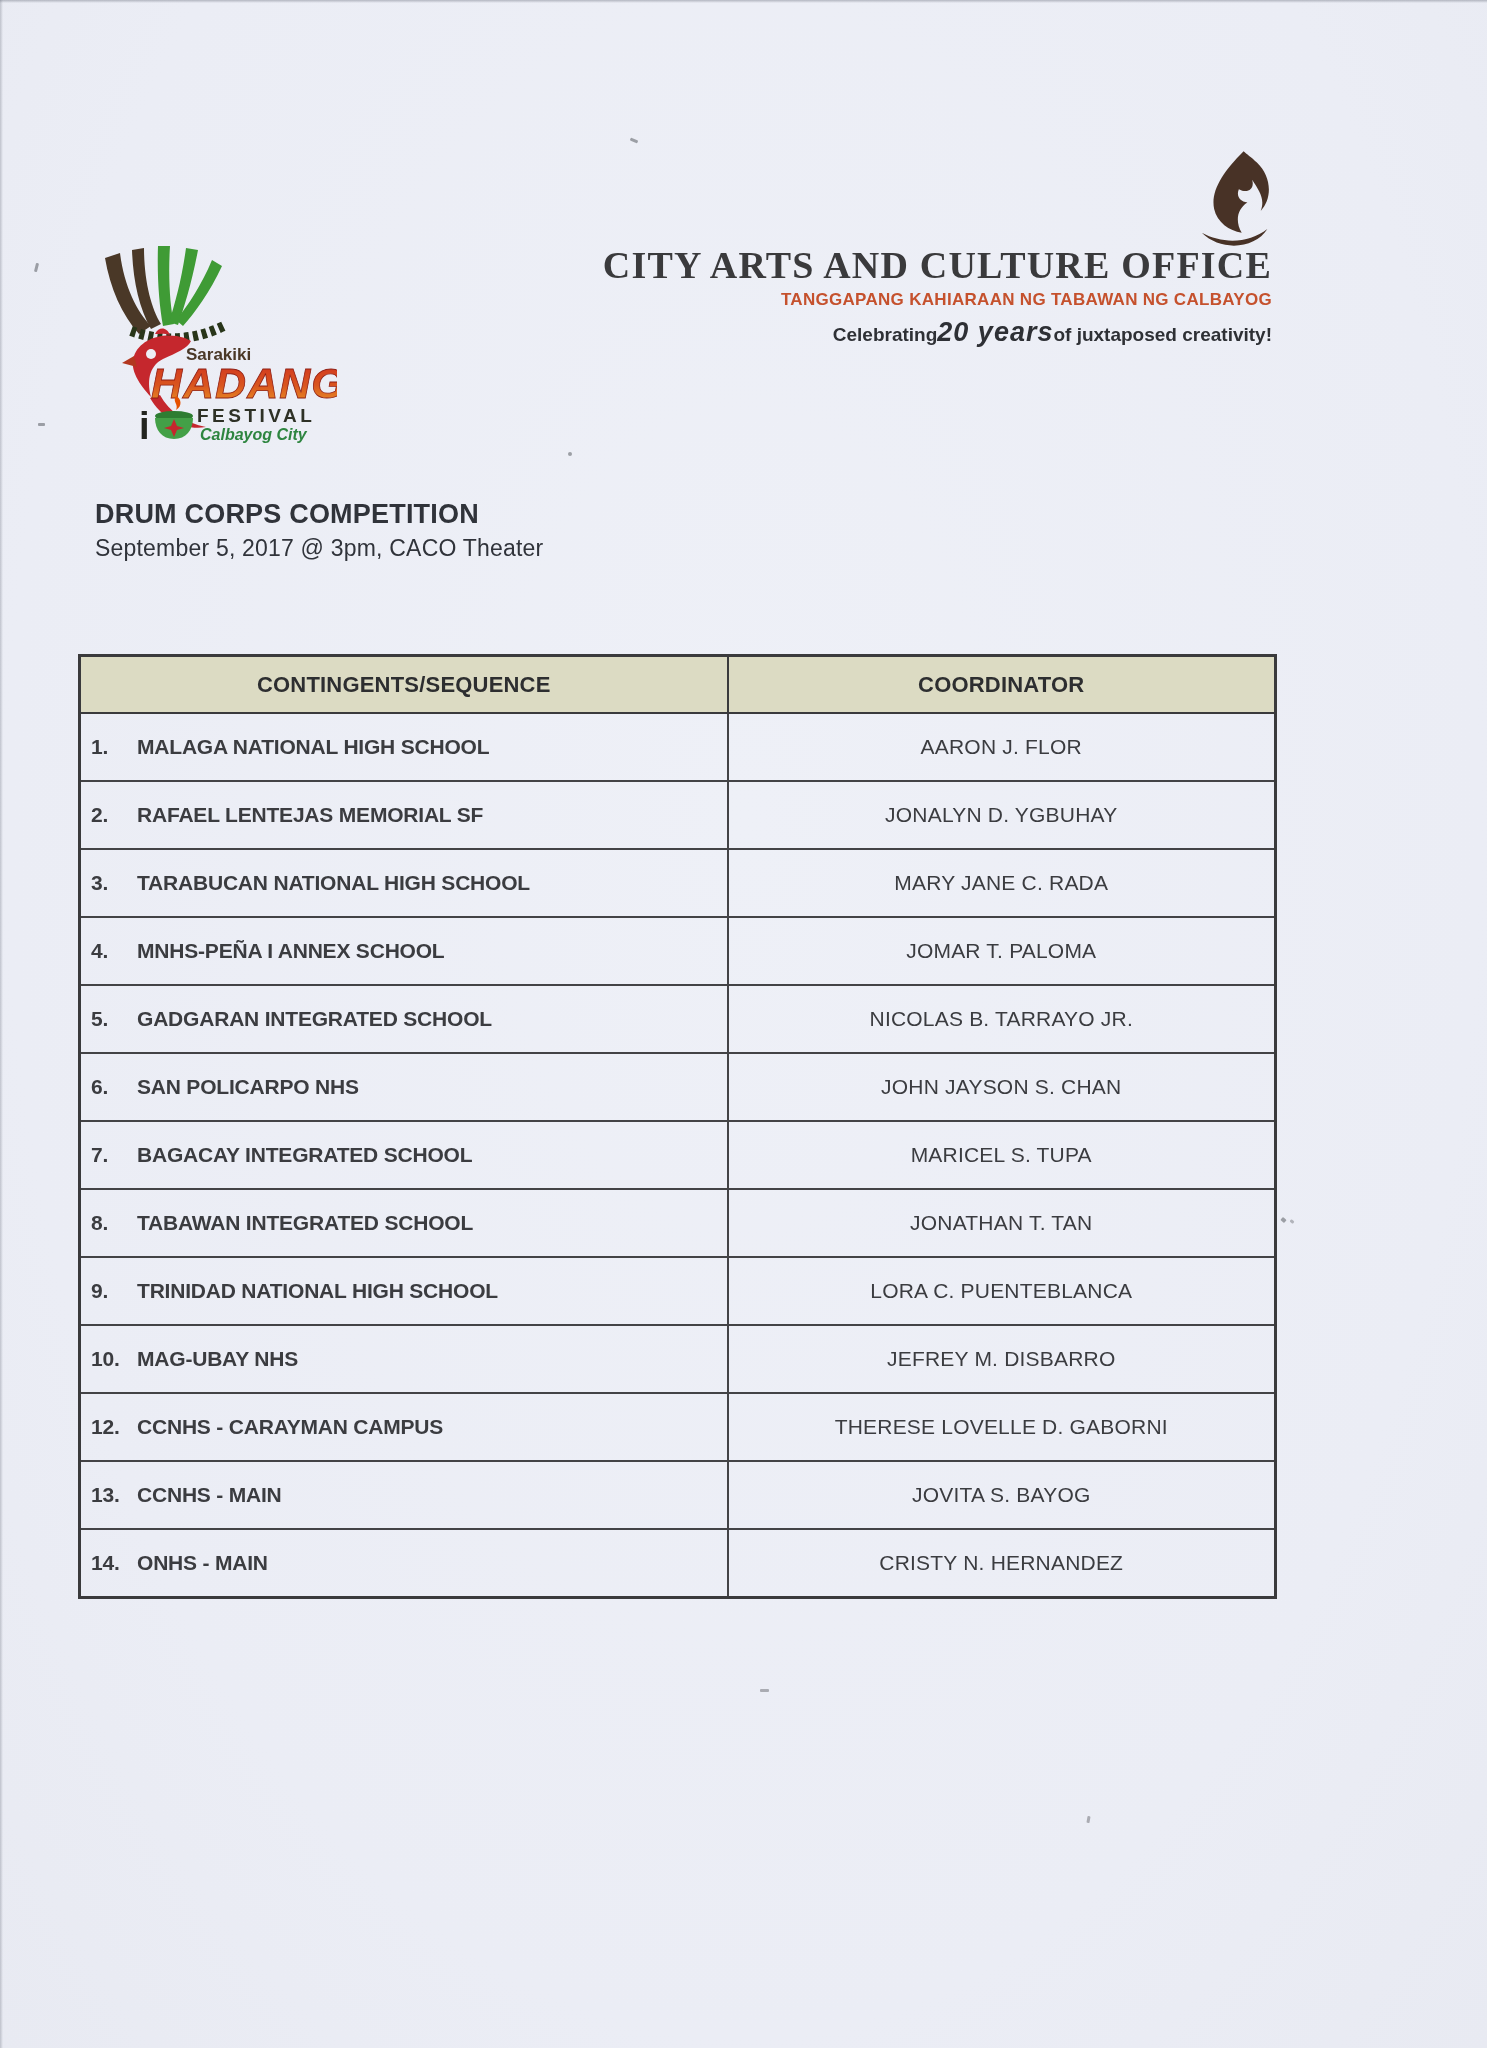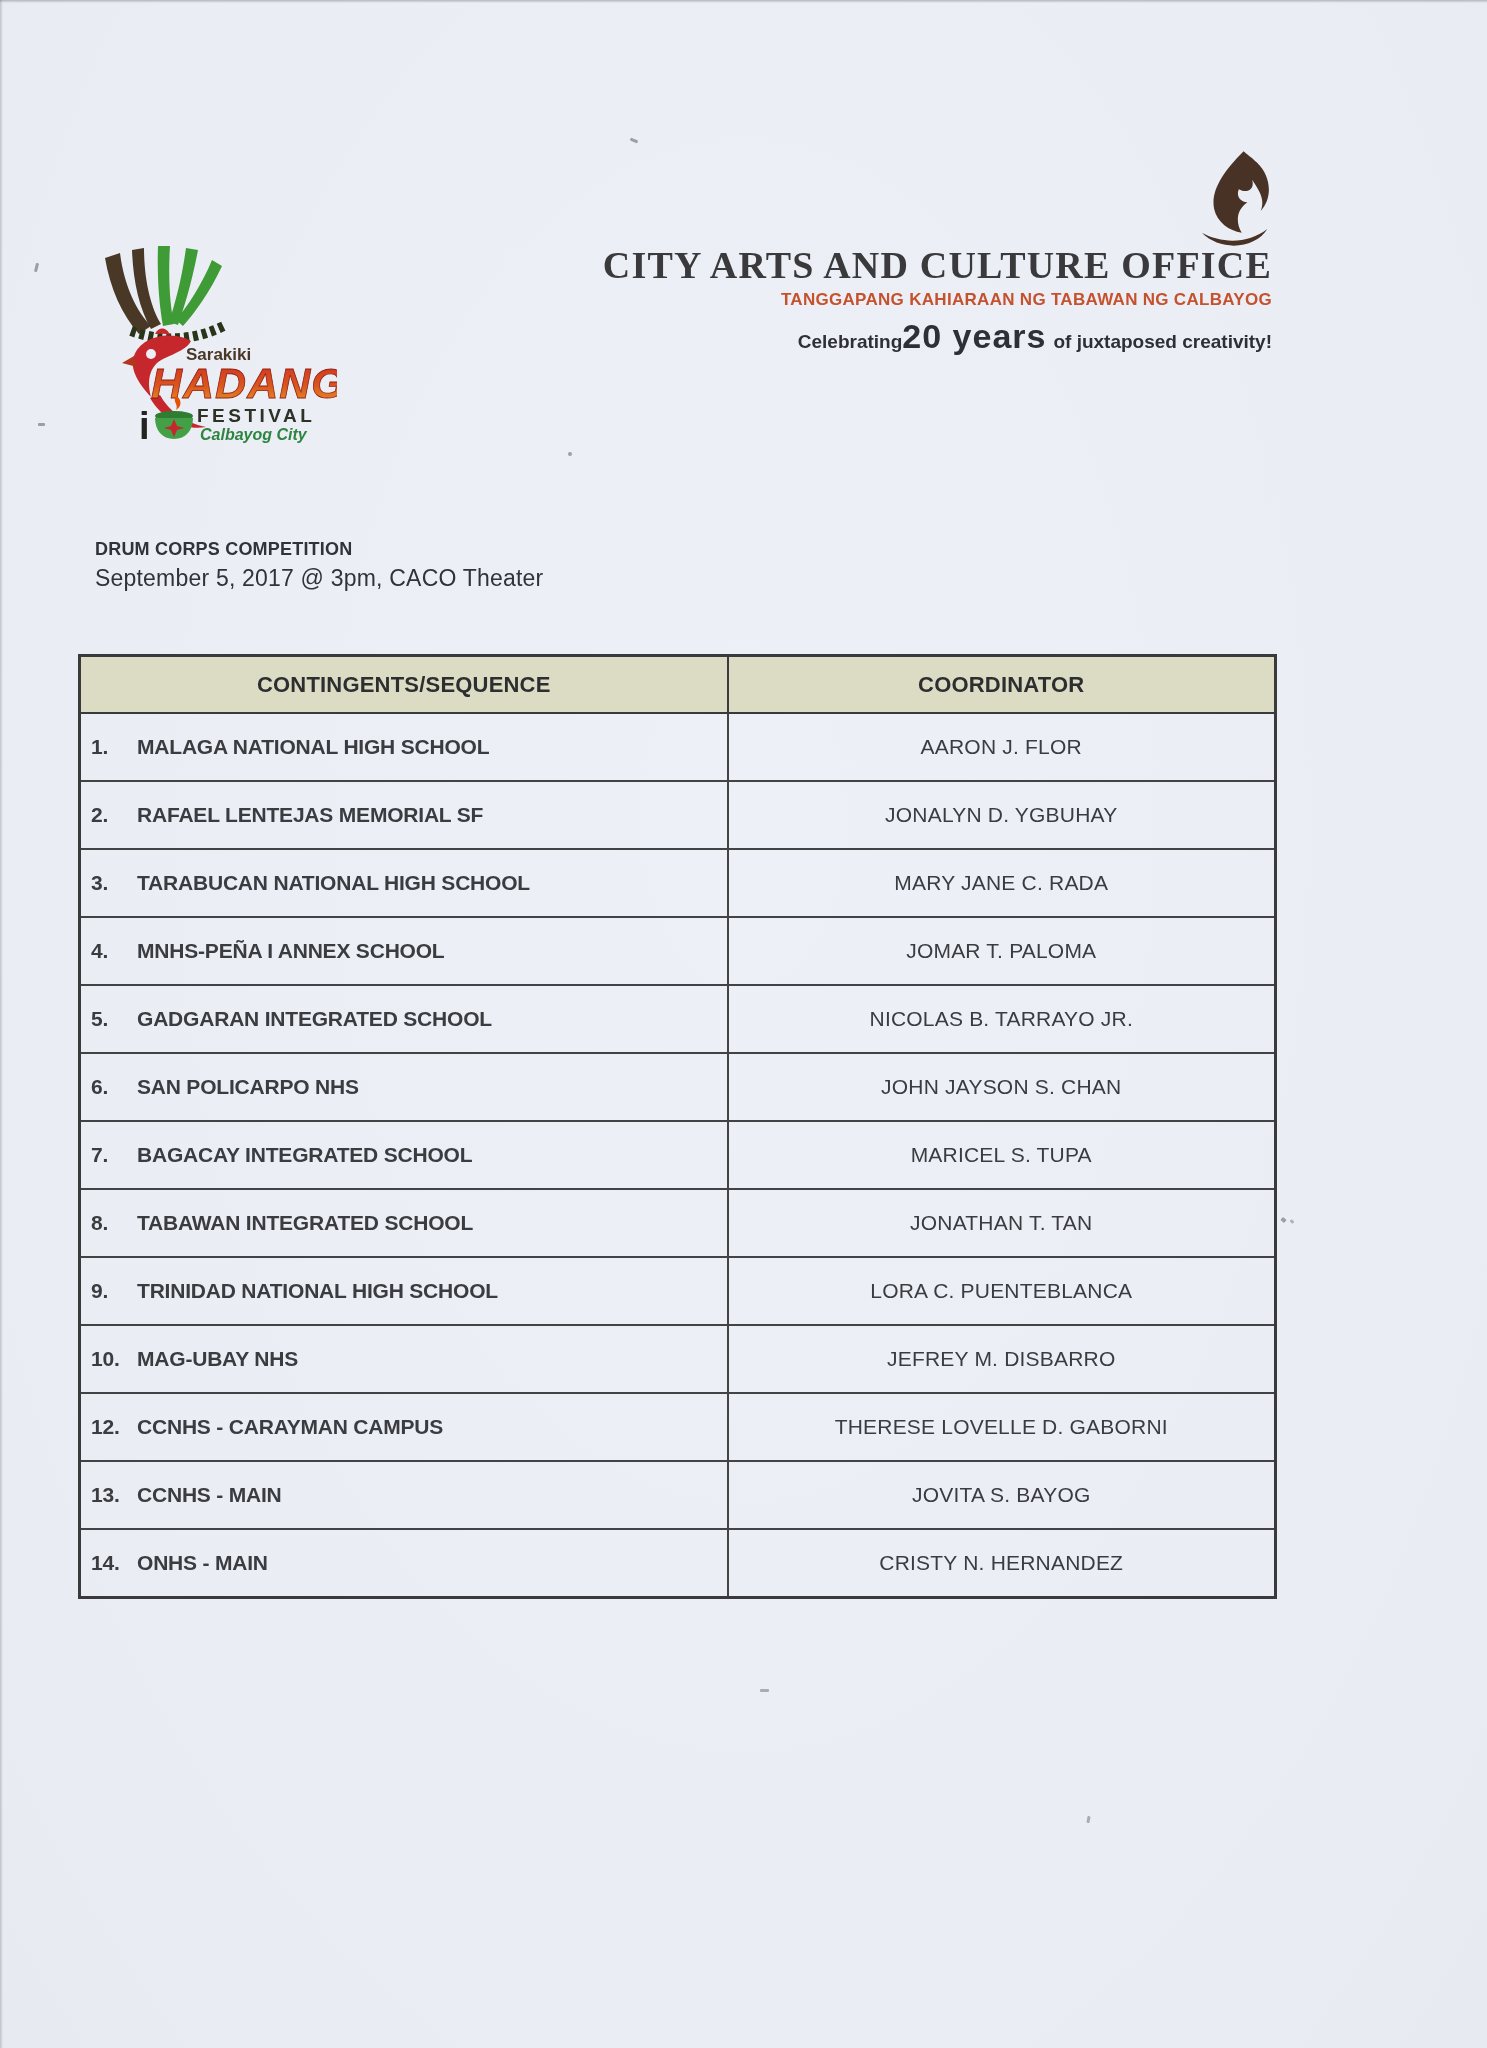--- a/index.html
+++ b/index.html
@@ -30,33 +30,33 @@
   .office-subtitle{
     margin-top:3px;
     font-size:17px;font-weight:bold;letter-spacing:.3px;
     color:#c5512d;white-space:nowrap;
   }
   .tagline{
     margin-top:7px;display:flex;justify-content:flex-end;align-items:baseline;
     color:#2e3035;white-space:nowrap;
   }
   .tagline .t-pre{font-size:19px;font-weight:bold;}
-  .tagline .t-big{font-size:34px;font-weight:bold;letter-spacing:1px;margin-right:7px;}
+  .tagline .t-big{font-size:27px;font-weight:bold;font-style:italic;letter-spacing:1px;}
   .tagline .t-suf{font-size:19px;font-weight:bold;}
 
   
   .flame-logo{position:absolute;left:1198px;top:150px;width:76px;height:102px;}
 
   
   .festival-logo{position:absolute;left:93px;top:246px;width:244px;height:204px;}
   .festival-logo text{font-family:"Liberation Sans",sans-serif;}
 
   
   .event-block{position:absolute;left:95px;top:499px;color:#30333a;}
-  .event-title{font-size:18px;font-weight:bold;letter-spacing:.2px;margin-top:40px;}
+  .event-title{font-size:27px;font-weight:bold;letter-spacing:.2px;}
   .event-date{font-size:23px;margin-top:5px;letter-spacing:.2px;}
 
   
   table.roster{
     position:absolute;left:78px;top:654px;width:1196px;
     border-collapse:collapse;table-layout:fixed;
     border:3px solid #3a3a3c;
   }
   table.roster col.c1{width:648px;}
   table.roster col.c2{width:548px;}

